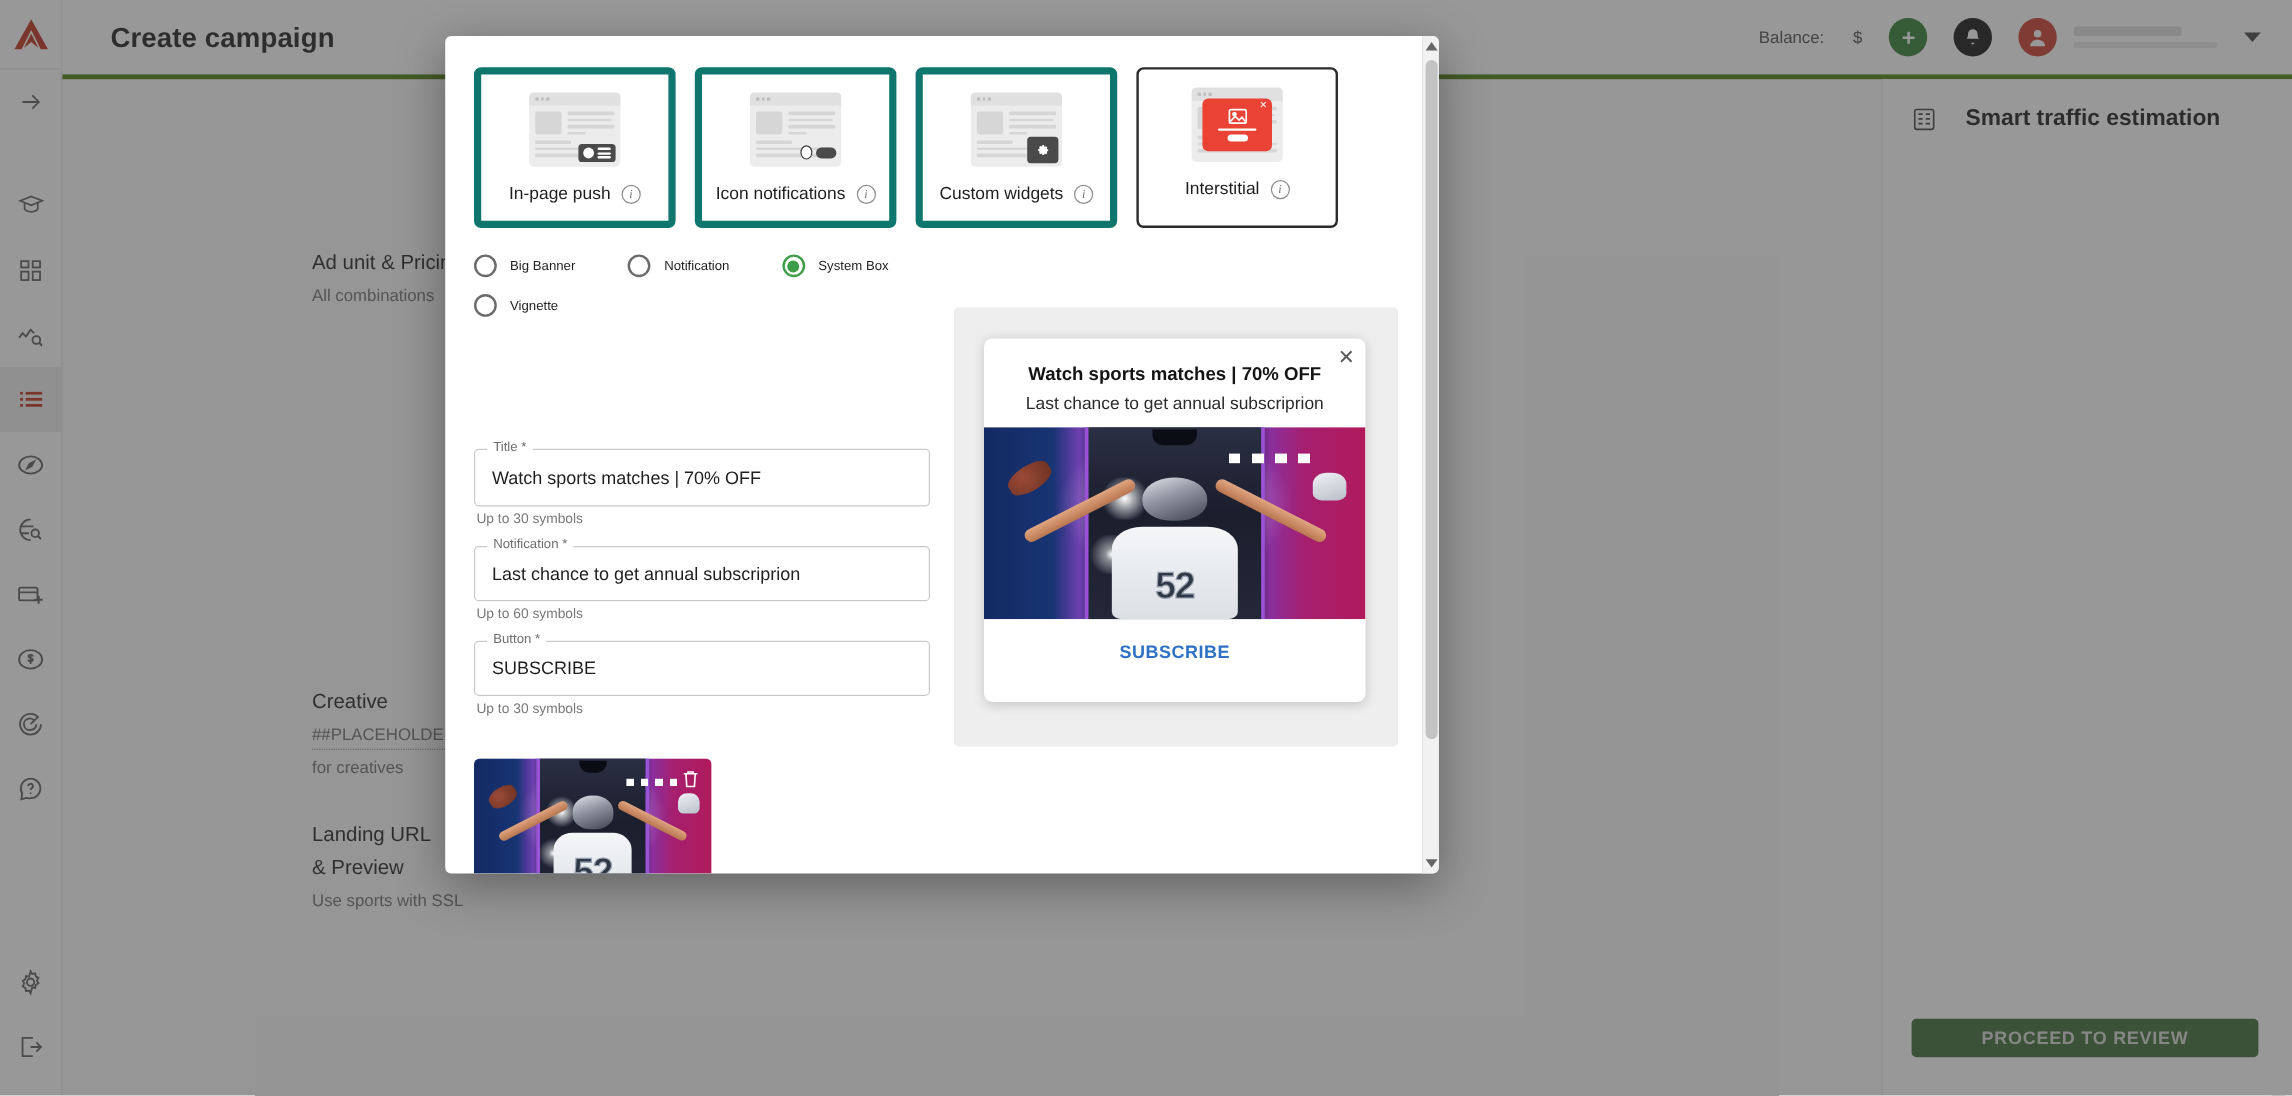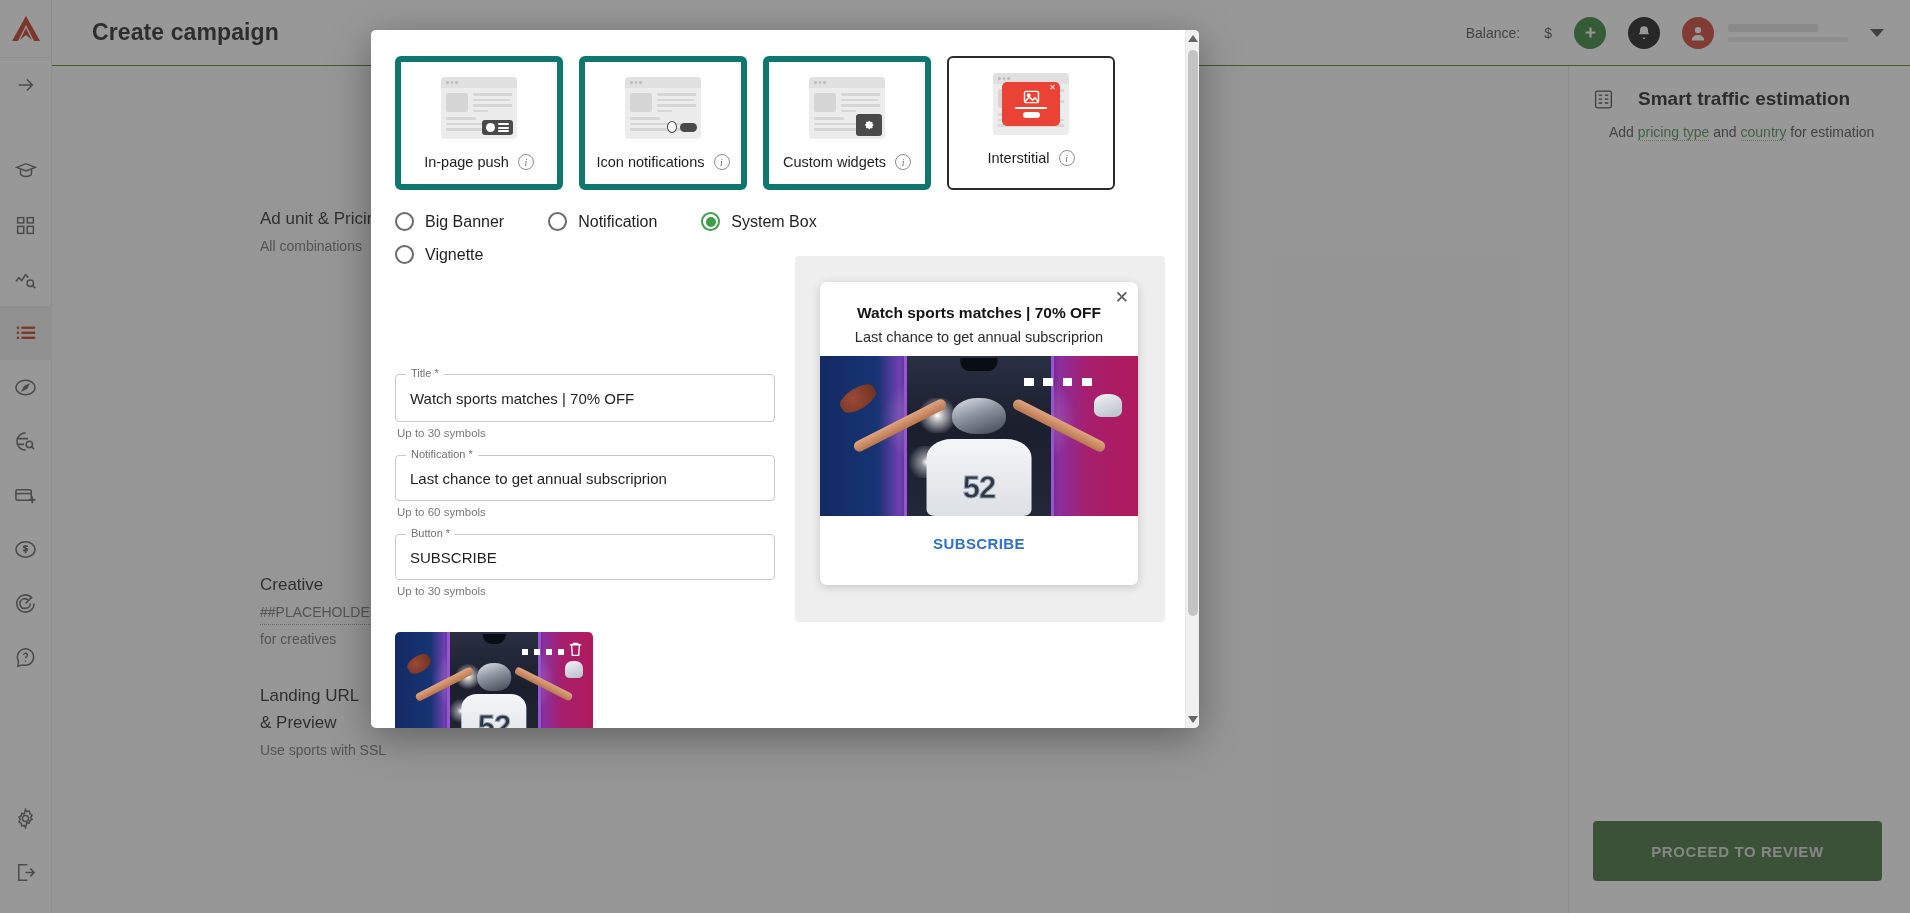--- a/index.html
+++ b/index.html
@@ -21,21 +21,21 @@
   }
   .logo-box { width: 52px; height: 58px; display:flex; align-items:center; justify-content:center;
     border-bottom: 1px solid #ececec; }
   .sb-icon { width: 52px; height: 54px; display:flex; align-items:center; justify-content:center;
     color:#5b5b5b; cursor:pointer; }
   .sb-icon.active { background:#ededed; color:#c2301a; }
   .sb-spacer { flex: 1; }
 
   .topbar {
     position: absolute; left: 52px; top: 0; right: 0; height: 66px;
-    background: #ffffff; border-bottom: 1px solid #4d7c0f;
+    background: #ffffff; border-bottom: 4px solid #4d7c0f;
     display:flex; align-items:center;
   }
   .page-title { font-size: 23px; font-weight: 700; color:#1c1c1c; margin-left: 40px; letter-spacing:.1px;}
   .top-right { margin-left:auto; display:flex; align-items:center; gap:22px; padding-right:26px;}
   .balance { font-size:14px; color:#4b4b4b; }
   .circ { width:32px;height:32px;border-radius:50%;display:flex;align-items:center;justify-content:center;color:#fff;}
   .circ.green{background:#2e7d32;}
   .circ.black{background:#111;}
   .circ.red{background:#c93a2b;}
   .acct-name { width:90px;height:8px;background:#e0e0e0;border-radius:2px;}
@@ -51,21 +51,21 @@
 
   .right-panel {
     position:absolute; right:0; top:66px; width:342px; bottom:0;
     background:#fff; border-left:1px solid #e7e7e7;
   }
   .ste-head { display:flex; align-items:center; gap:24px; padding: 22px 24px 0 24px;}
   .ste-title { font-size:19px; font-weight:700; color:#1b1b1b;}
   .ste-sub { padding: 10px 24px 0 40px; font-size:14px; color:#4a4a4a; line-height:24px;}
   .link-dot { color:#4c8b52; border-bottom:1px dotted #8fb193;}
   .proceed-btn {
-    position:absolute; left:24px; right:28px; bottom:32px; height:60px;
+    position:absolute; left:24px; right:28px; bottom:32px; height:32px;
     background:#3c6b33; color:#d9d9d9; border:none; border-radius:4px;
     font-size:15px; font-weight:700; letter-spacing:.6px; cursor:pointer;
     font-family:"Liberation Sans", sans-serif;
   }
 
   .pg-scroll { position:absolute; right:5px; top:66px; width:13px; bottom:0; }
   .pg-scroll .tri { width:0;height:0;margin:3px auto;border-left:5px solid transparent;border-right:5px solid transparent;}
   .tri.up { border-bottom:7px solid #555; }
   .tri.dn { border-top:7px solid #555; position:absolute; bottom:4px; left:1px;}
   .pg-scroll .thumb { position:absolute; top:16px; left:1px; width:11px; height:780px; background:#9a9a9a; border-radius:1px;}
@@ -127,21 +127,21 @@
   .mock-intl-overlay .ln2 { width:32px;height:2px;background:#fff;border-radius:1px;}
   .mock-intl-overlay .btn2 { width:17px;height:6px;background:#fff;border-radius:3px;}
 
   
   .radio-row { display:flex; align-items:center; padding: 22px 0 0 24px; gap:0; }
   .radio-row.second { padding-top:14px; }
   .radio { display:flex; align-items:center; gap:11px; cursor:pointer; margin-right:44px; }
   .rc { width:19px;height:19px;border-radius:50%;border:2px solid #6b6b6b; display:flex;align-items:center;justify-content:center;}
   .rc.on { border-color:#3f9d4a; }
   .rc.on::after { content:''; width:10px;height:10px;border-radius:50%;background:#3f9d4a;}
-  .radio-lbl { font-size:16px; color:#1f1f1f; }
+  .radio-lbl { font-size:11px; color:#1f1f1f; }
 
   
   .form-area { position:absolute; left:24px; top:330px; width:380px; }
   .field { position:relative; margin-bottom:4px; }
   .fbox {
     border:1px solid #c9c9c9; border-radius:4px; height:48px; padding:0 14px;
     display:flex; align-items:center; font-size:15px; color:#1f1f1f; background:#fff;
   }
   .fbox.tall { height:46px; }
   .flegend {
@@ -391,23 +391,20 @@
     </div>
 
     <div class="right-panel">
       <div class="ste-head">
         <svg width="21" height="21" viewBox="0 0 24 24" fill="none" stroke="#3f3f3f" stroke-width="1.5">
           <rect x="3" y="2.5" width="18" height="19" rx="2"></rect>
           <path d="M6.5 7h4M13.5 7h4M6.5 11.5h4M13.5 11.5h4M6.5 16h4M13.5 16h4"></path>
         </svg>
         <div class="ste-title">Smart traffic estimation</div>
       </div>
-      <div class="ste-sub">
-        <span>Add </span><span class="link-dot">pricing type</span><span> and </span><span class="link-dot">country</span><span> for estimation</span>
-      </div>
       <button class="proceed-btn">PROCEED TO REVIEW</button>
     </div>
   </div>
 
   <div class="scrim"></div>
 
   <div class="modal">
     <div class="modal-inner">
 
 

